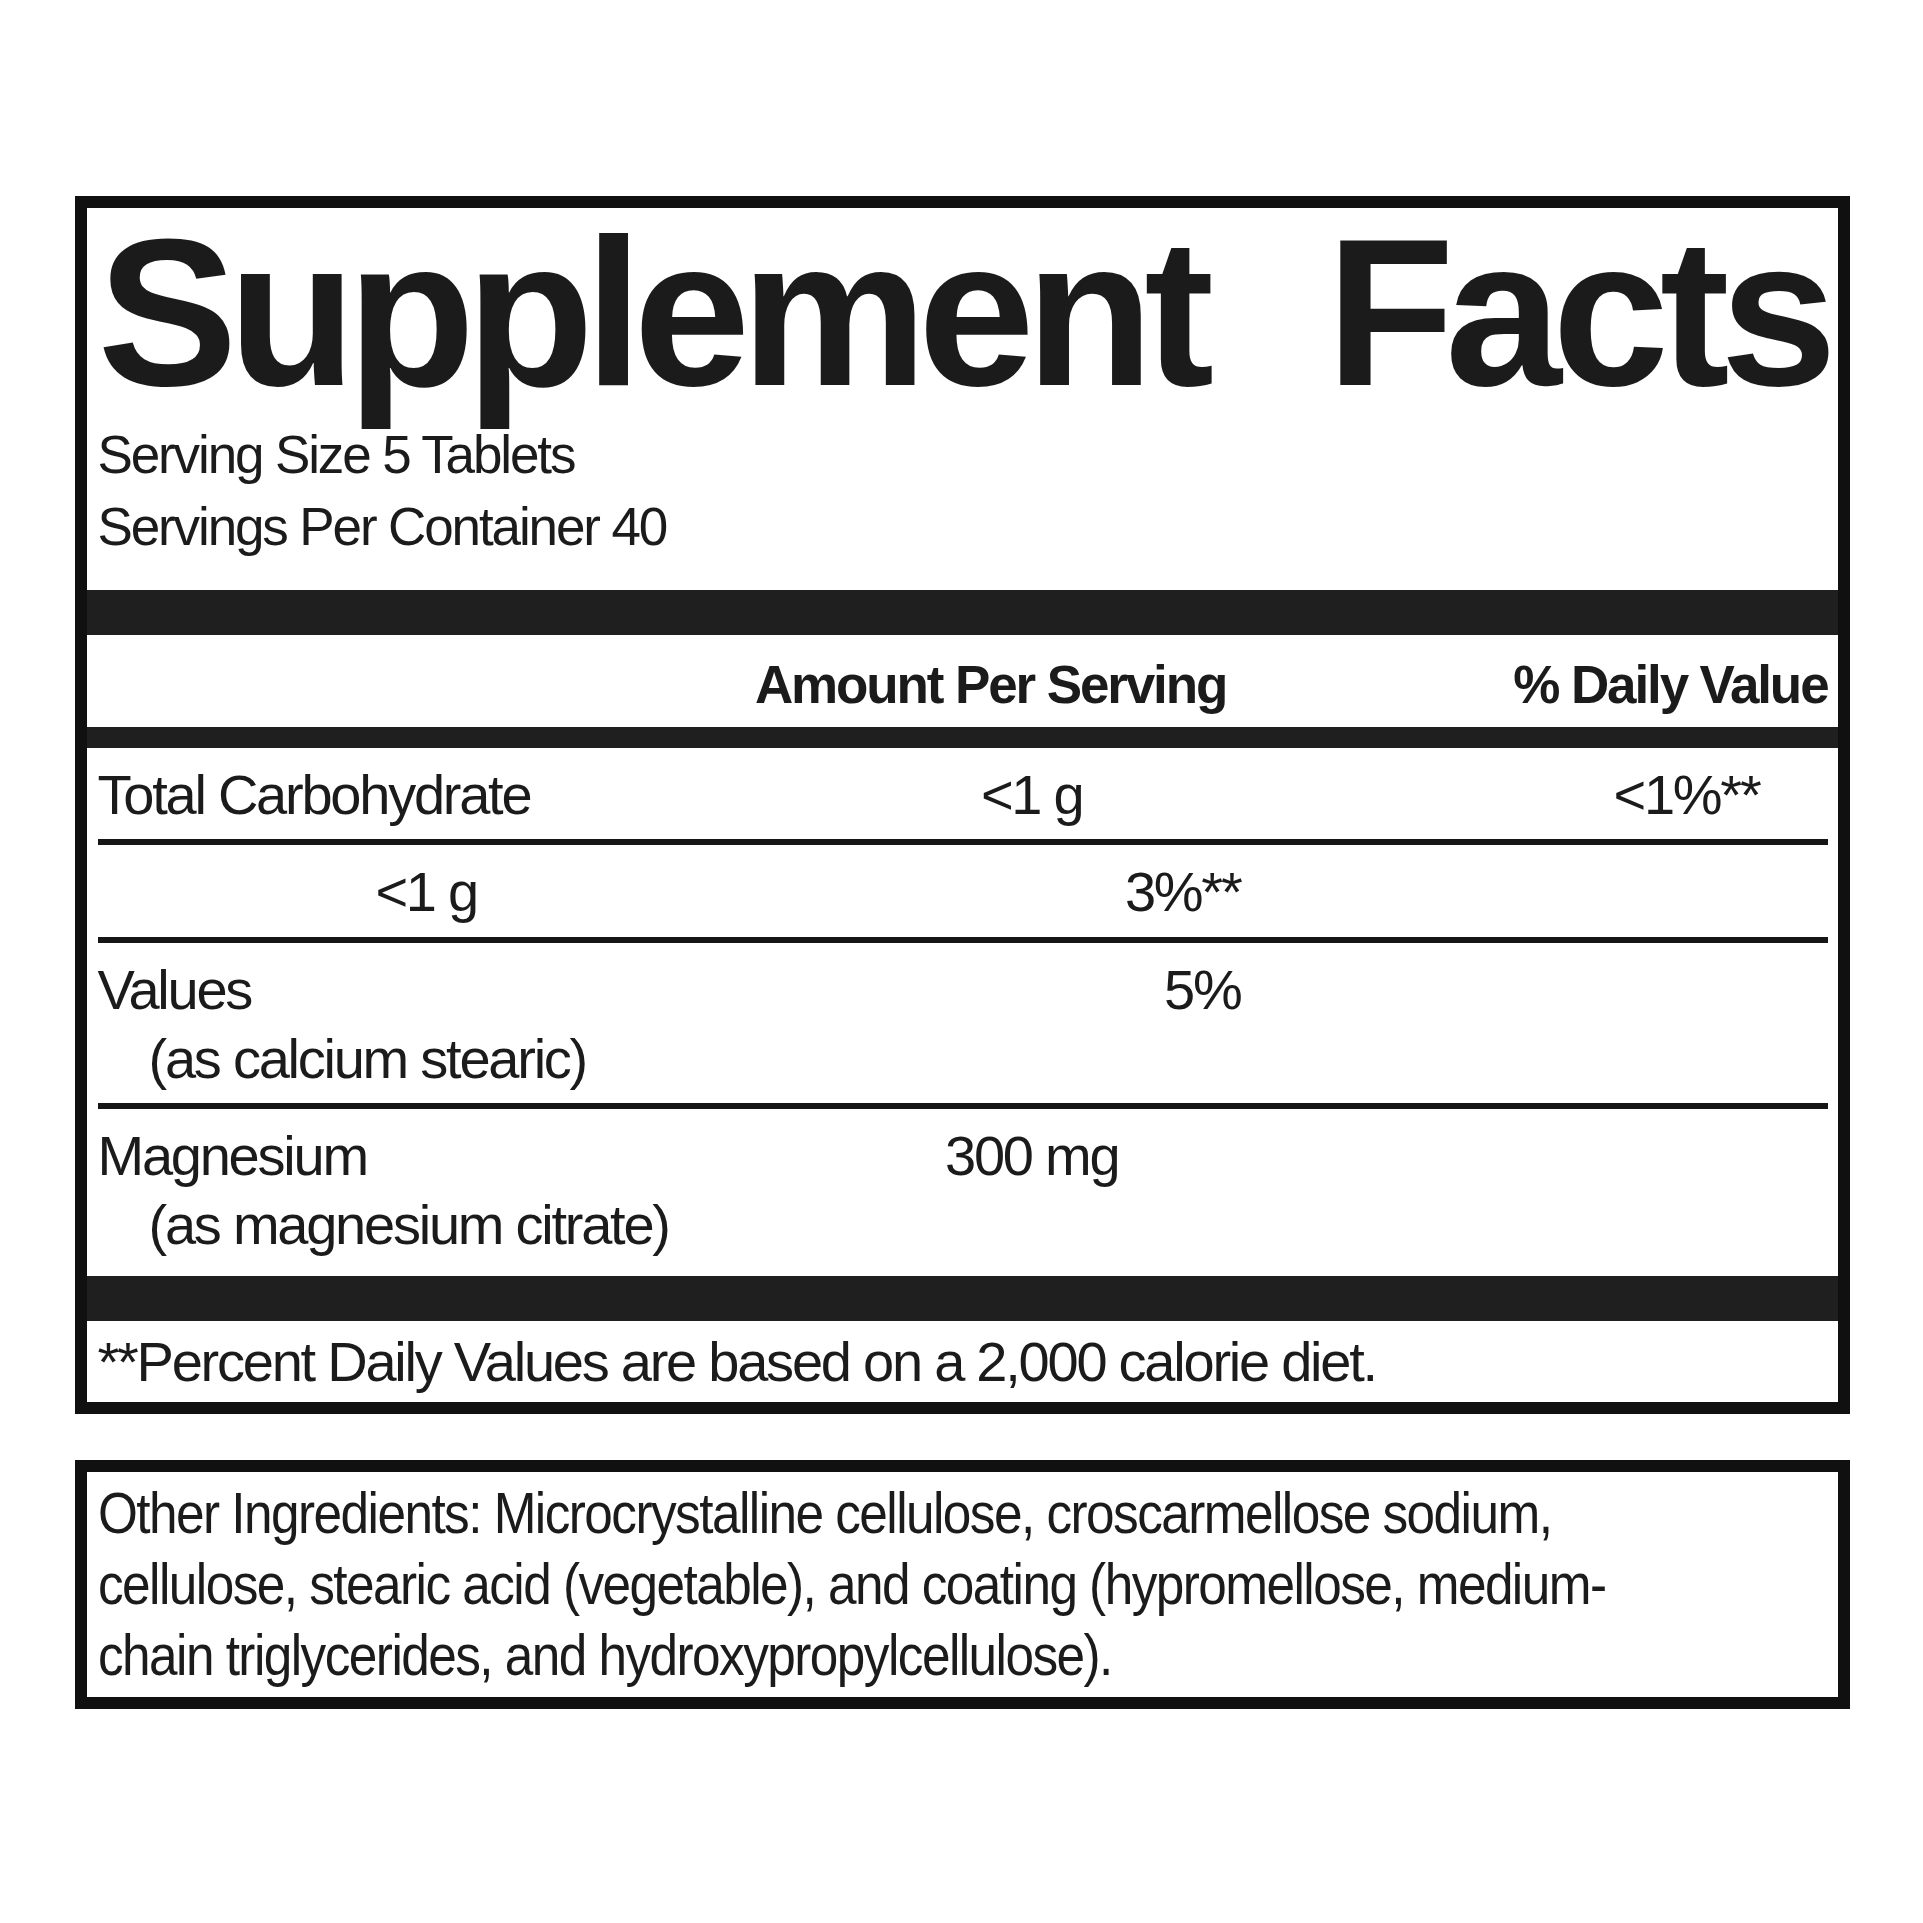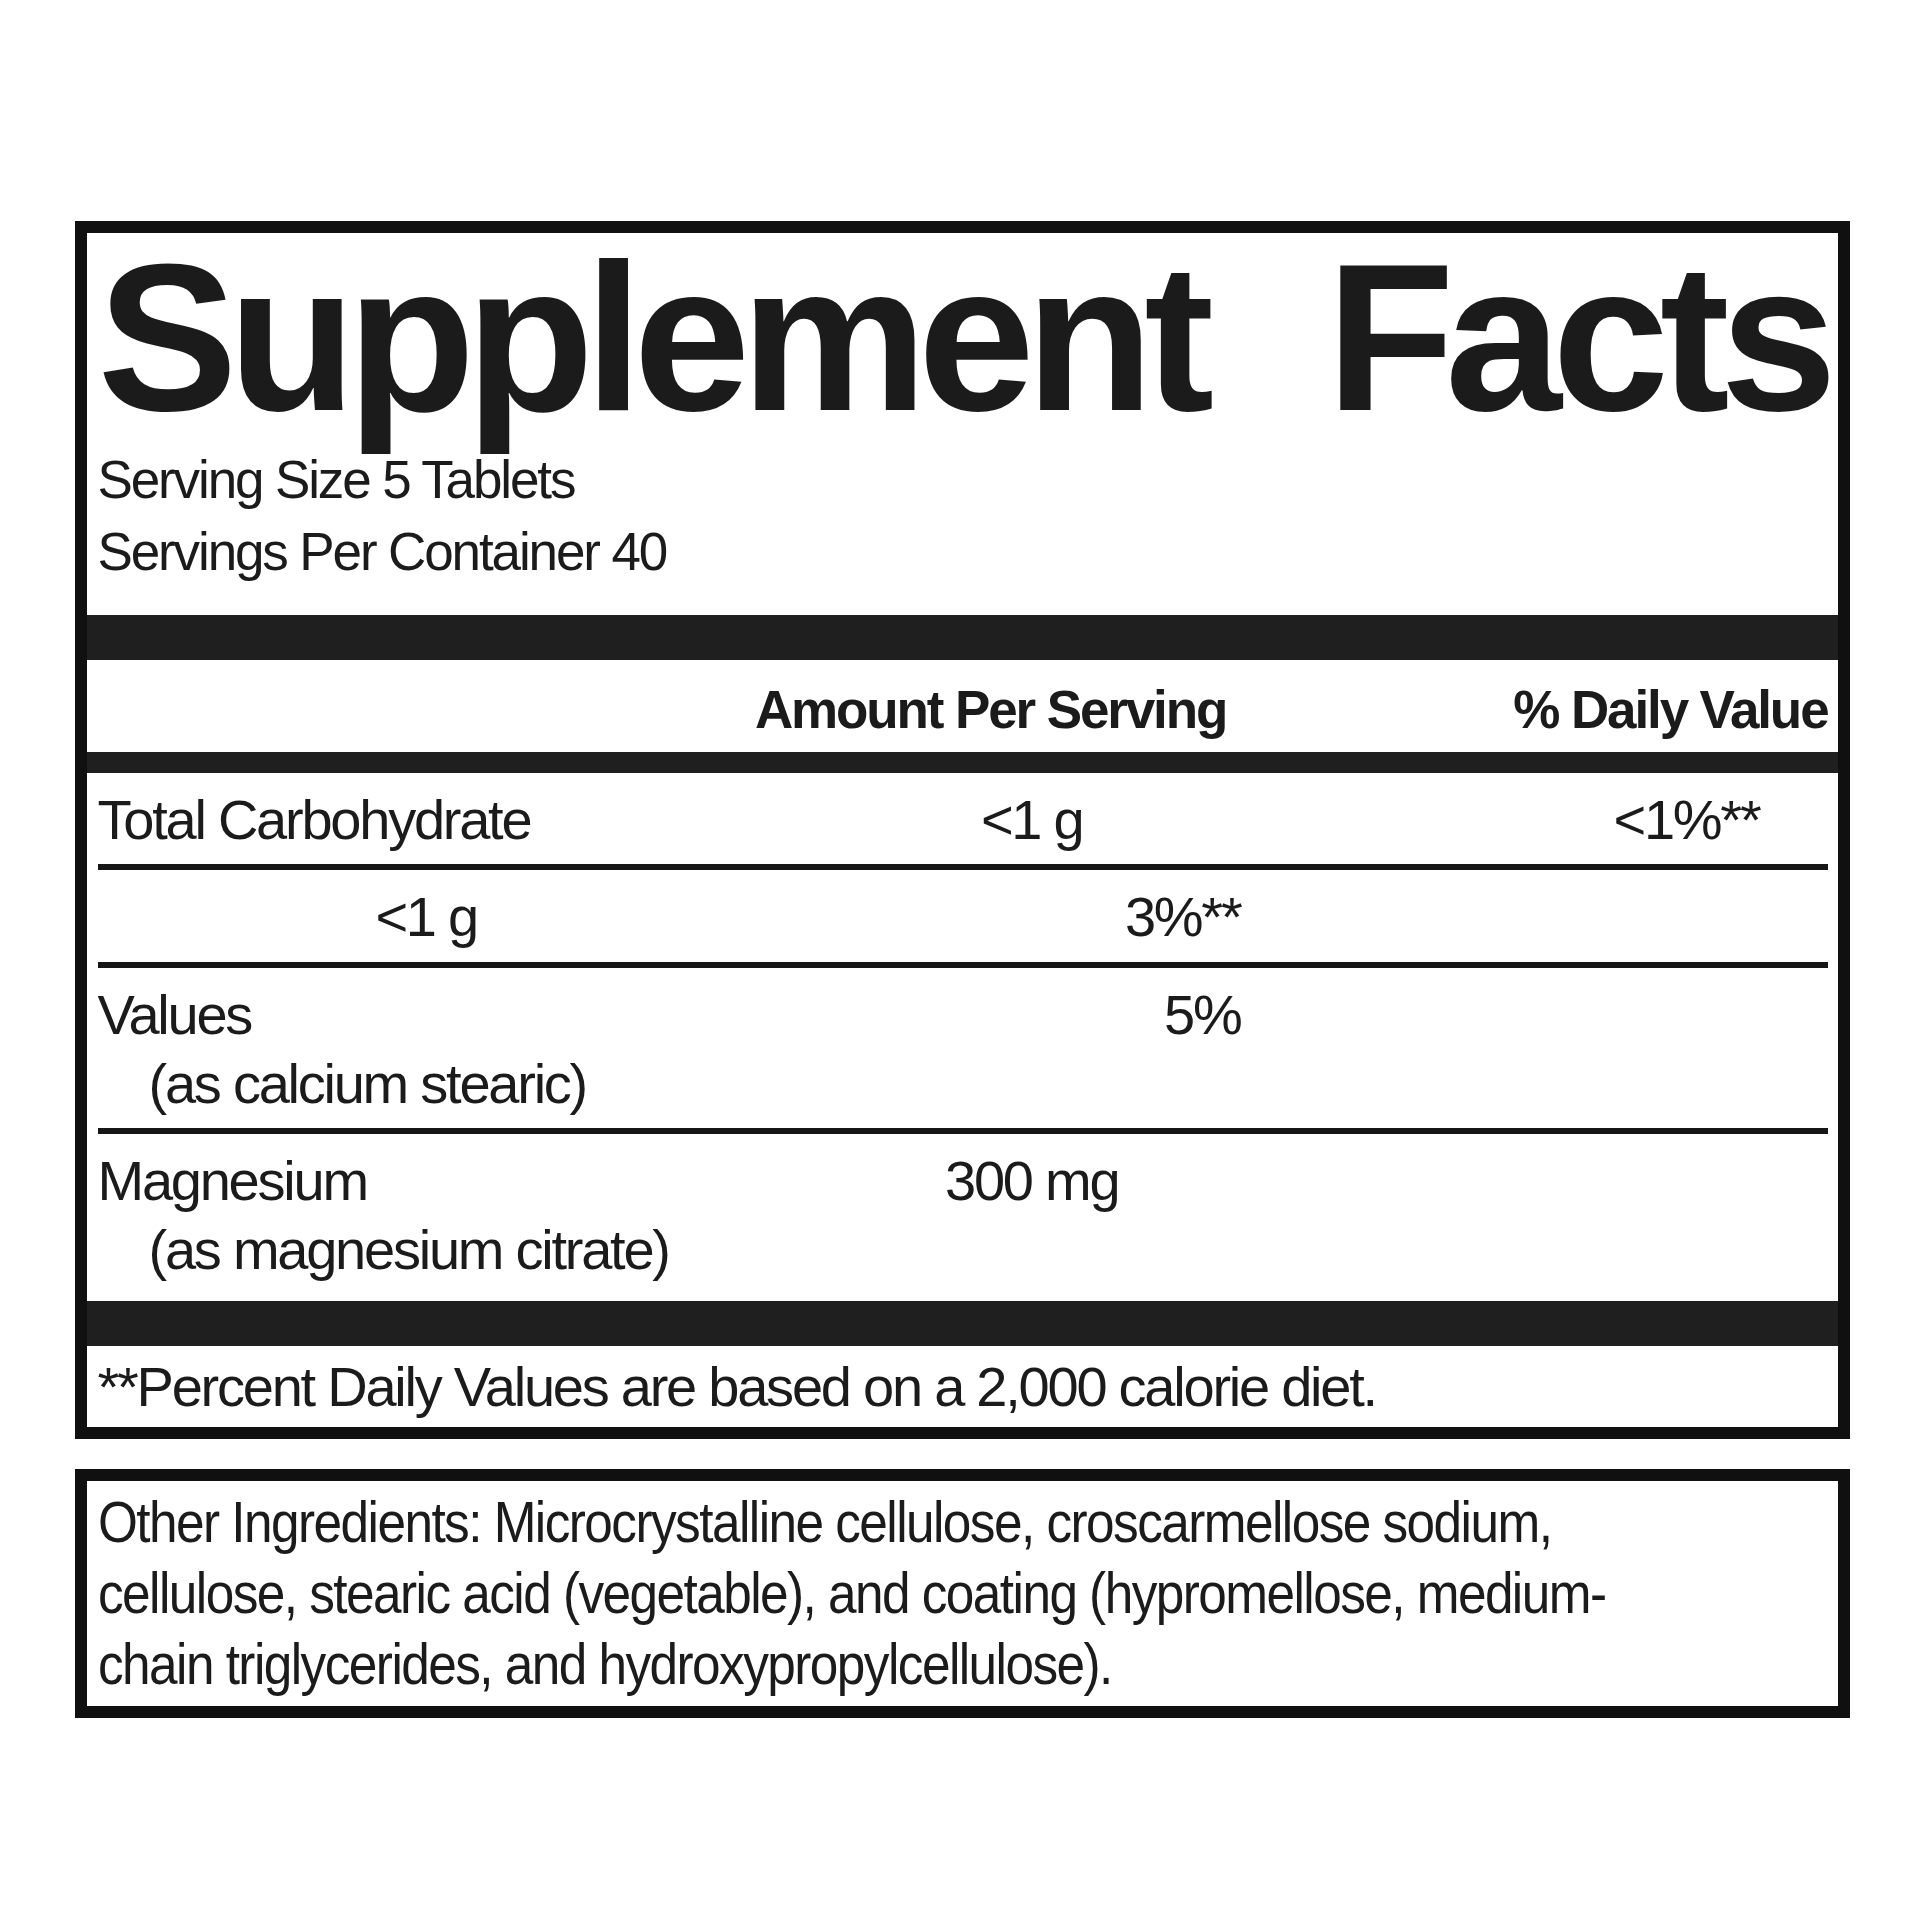--- a/index.html
+++ b/index.html
@@ -4,21 +4,21 @@
 <style>
   html, body { margin: 0; padding: 0; }
   body {
     width: 1924px; height: 1924px;
     background: #ffffff;
     font-family: "Liberation Sans", sans-serif;
     color: #1b1b1b;
     position: relative;
     overflow: hidden;
   }
-  .page { position: absolute; left: 75px; top: 221px; width: 1775px; }
+  .page { position: absolute; left: 75px; top: 196px; width: 1775px; }
 
   .panel {
     box-sizing: border-box;
     width: 1775px;
     border: 12px solid #101010;
     background: #ffffff;
   }
   .facts-panel { padding: 4.5px 10.5px 0 10.5px; }
 
   .title-row {
@@ -46,21 +46,21 @@
     border-bottom: 6px solid #161616;
   }
   .nutrient-row:last-child { border-bottom: none; padding-bottom: 16.5px; }
   .nutrient-row .row-amount { text-align: center; white-space: nowrap; }
   .nutrient-row .row-dv { text-align: right; padding-right: 68px; white-space: nowrap; }
   .nutrient-row.indented .row-name { padding-left: 34px; }
   .row-sub { grid-column: 1 / 4; padding-left: 51px; }
 
   .footnote { font-size: 56px; line-height: 69px; letter-spacing: -0.04em; padding: 6px 0 6.8px 0; }
 
-  .other-panel { margin-top: 30px; padding: 6px 10.5px 6px 10.5px; }
+  .other-panel { margin-top: 46px; padding: 6px 10.5px 6px 10.5px; }
   .oi-lines { transform: scaleX(0.9); transform-origin: left top; }
   .oi-line { font-size: 57px; line-height: 71px; letter-spacing: -0.03em; white-space: nowrap; }
 </style>
 </head>
 <body>
 
 <div class="page">
 
   <div class="panel facts-panel">
 

